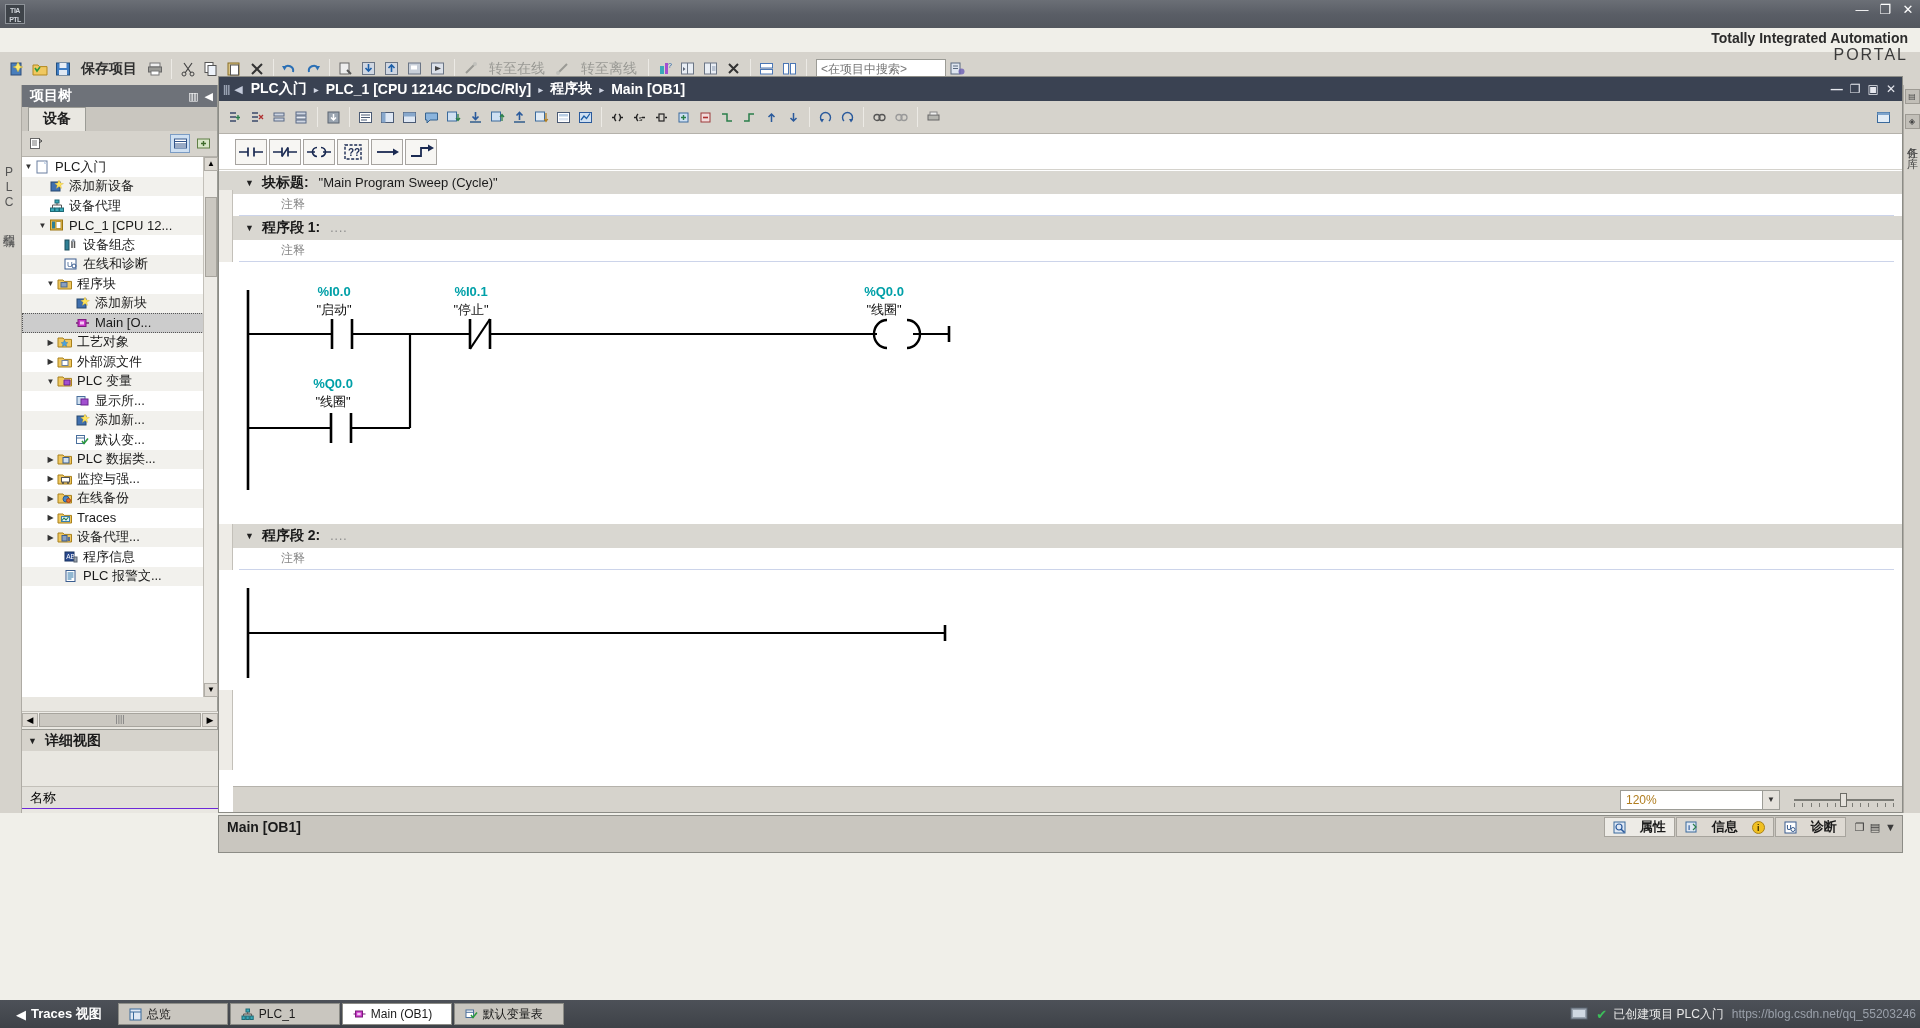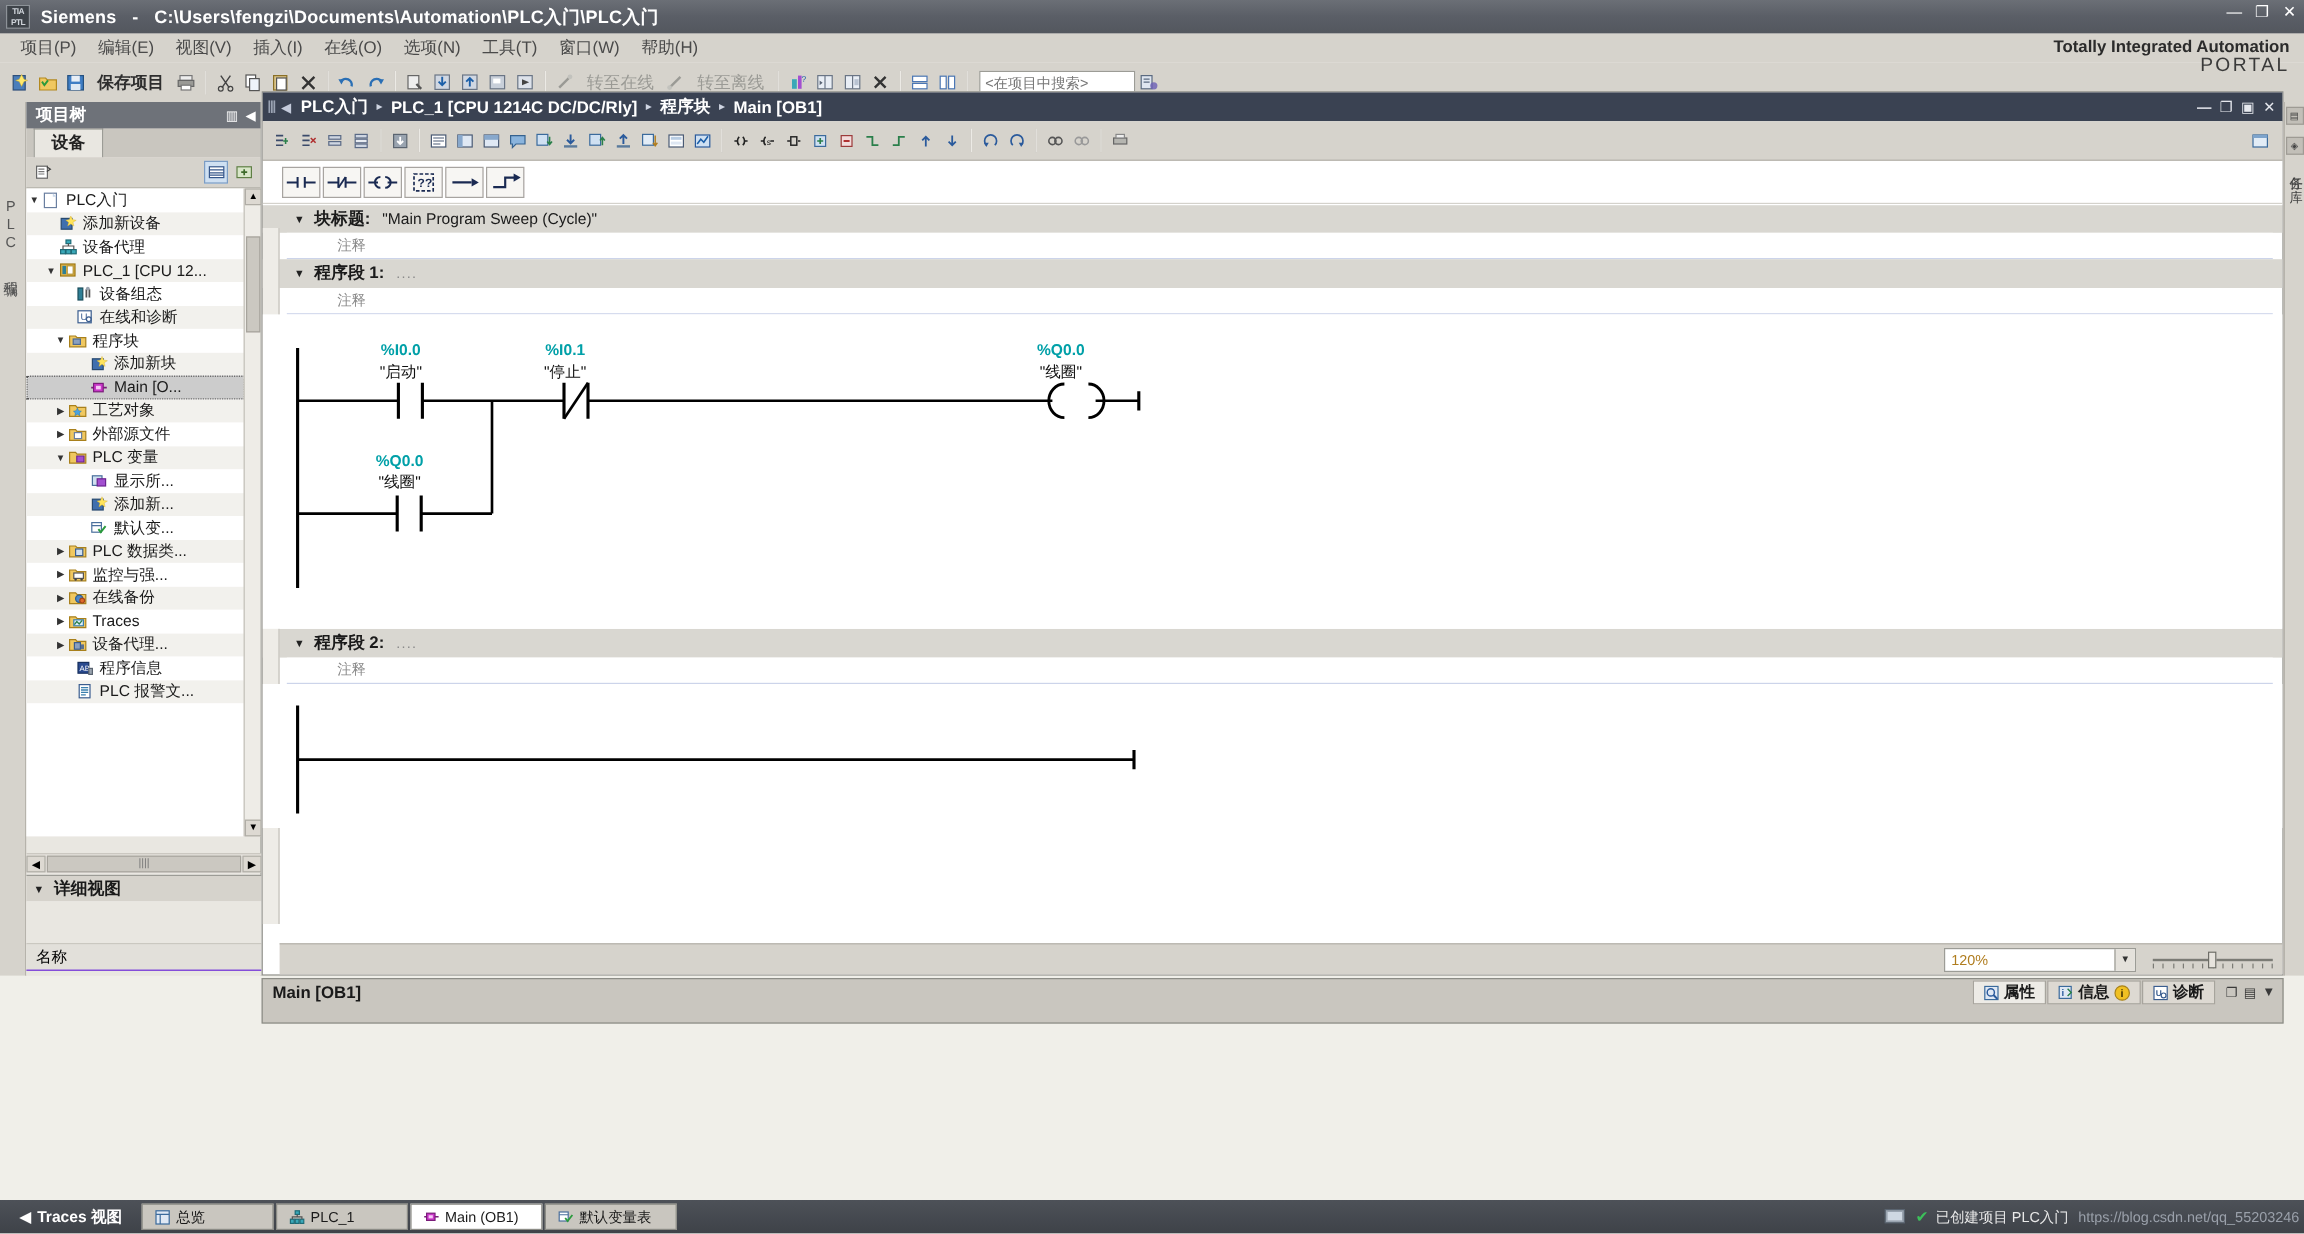--- a/index.html
+++ b/index.html
@@ -202,21 +202,21 @@
   .zs-ticks i { width: 1px; height: 4px; background: #7b7b75; display: block; }
 
   
   .bottom-dock {
     position: absolute; left: 218px; top: 815px; width: 1685px; height: 38px;
     background: #c9c6bf; border: 1px solid #8c8c86;
   }
   .bd-title { height: 22px; display: flex; align-items: center; font-size: 14px; font-weight: bold; padding-left: 8px; color: #1a1a1a; position: relative; }
   .bd-tabs { position: absolute; right: 6px; top: 1px; display: flex; align-items: center; gap: 1px; }
   .bd-tab {
-    height: 20px; display: flex; align-items: center; gap: 4px; padding: 0 8px;
+    height: 20px; display: flex; align-items: center; gap: 14px; padding: 0 8px;
     background: #ddd9d2; border: 1px solid #a7a49d; font-size: 13px; cursor: pointer; color: #1a1a1a;
   }
   .bd-tab.active { background: #edebe6; font-weight: bold; }
   .bd-dockicons { display: flex; gap: 5px; margin-left: 8px; font-size: 11px; color: #3a3a3a; }
   .bd-subtabs { height: 16px; display: flex; align-items: flex-end; padding-left: 28px; gap: 2px; }
   .bd-subtab { font-size: 13px; font-weight: bold; padding: 0 14px; background: #edebe6; border: 1px solid #a7a49d; border-bottom: none; cursor: pointer; }
   .bd-subtab.inactive { background: #d4d1ca; font-weight: normal; }
 
   
   .right-strip {
@@ -244,43 +244,27 @@
   .watermark { color: #9aa0aa; font-size: 12px; }
   svg { display: block; }
 </style>
 </head>
 <body>
 
 <div class="app">
 
   <div class="titlebar">
     <div class="tia-logo">TIA<br>PTL</div>
-    <div class="title-text">
-      <span>Siemens</span>
-      &nbsp;&nbsp;<span>-</span>&nbsp;&nbsp;
-      <span>C:\Users\fengzi\Documents\Automation\PLC入门\PLC入门</span>
-    </div>
     <div class="win-btns">
       <span class="win-btn">—</span>
       <span class="win-btn">❐</span>
       <span class="win-btn">✕</span>
     </div>
   </div>
 
-  <div class="menubar">
-    <div class="menu-item">项目(P)</div>
-    <div class="menu-item">编辑(E)</div>
-    <div class="menu-item">视图(V)</div>
-    <div class="menu-item">插入(I)</div>
-    <div class="menu-item">在线(O)</div>
-    <div class="menu-item">选项(N)</div>
-    <div class="menu-item">工具(T)</div>
-    <div class="menu-item">窗口(W)</div>
-    <div class="menu-item">帮助(H)</div>
-  </div>
 
   <div class="toolbar">
     <div class="tb-btn">
       <svg width="16" height="16" viewBox="0 0 16 16">
           <rect x="2" y="2" width="10" height="12" fill="#4a7ebb" stroke="#2e4f7a"></rect>
           <polygon points="9,1 11,5 14,6 11,7 9,11 7,7 4,6 7,5" fill="#ffe96b" stroke="#c8a72a" stroke-width="0.4"></polygon>
         </svg>
     </div>
     <div class="tb-btn">
       <svg width="16" height="16" viewBox="0 0 16 16">

